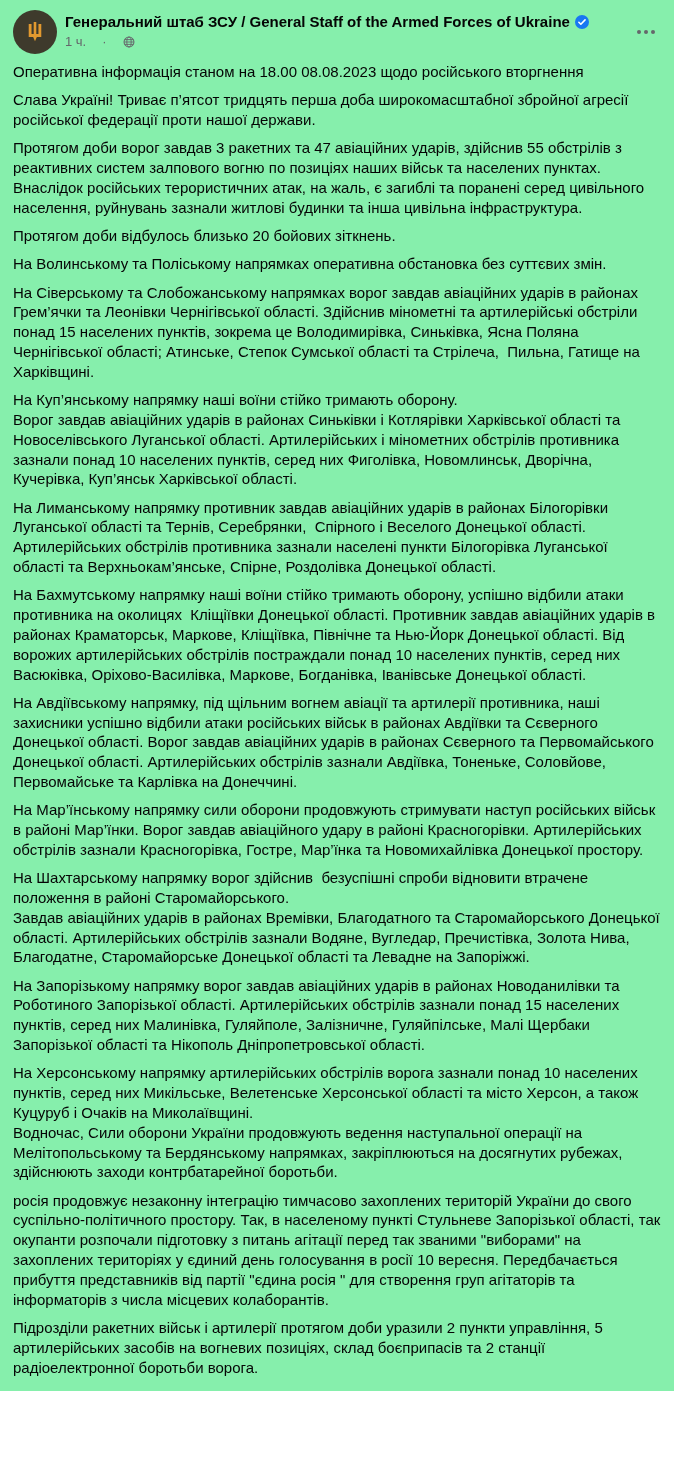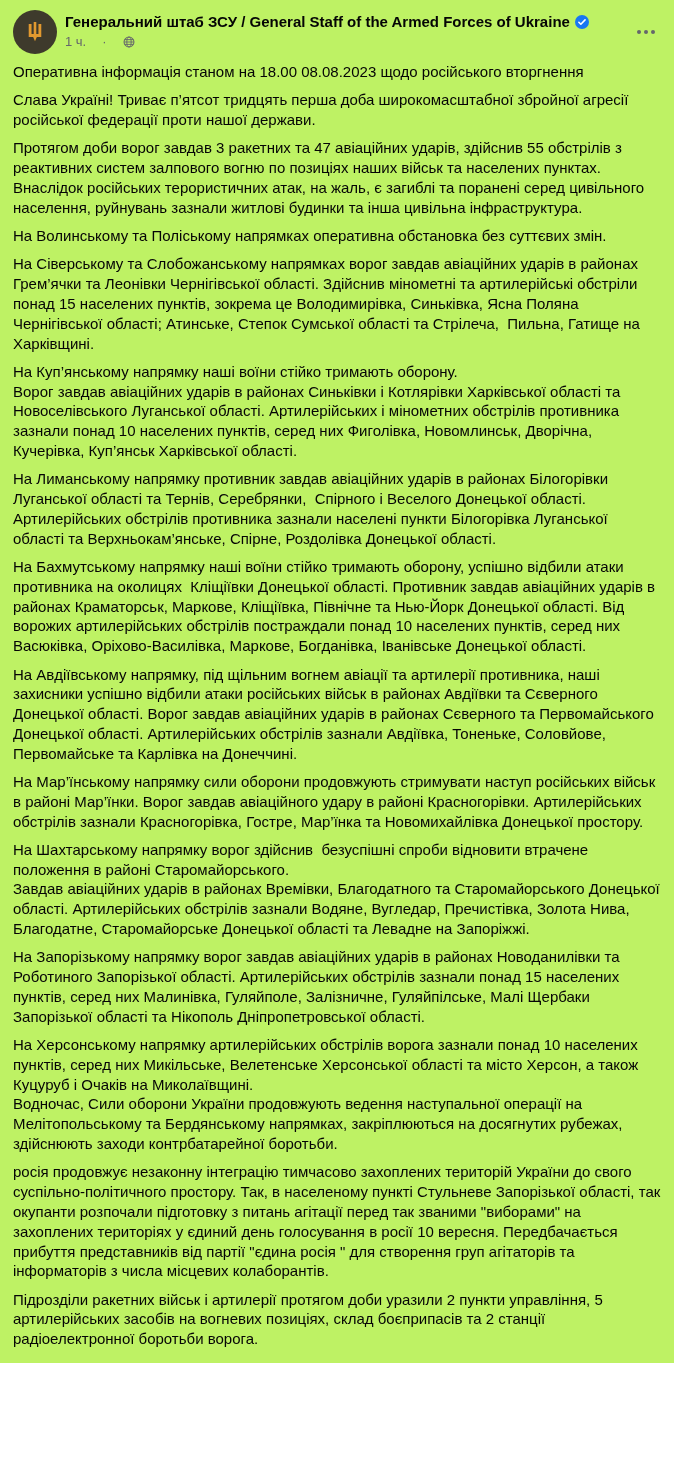--- a/index.html
+++ b/index.html
@@ -8,21 +8,21 @@
     background: #ffffff;
   }
   body {
     width: 674px;
     min-height: 1468px;
     font-family: "Liberation Sans", "DejaVu Sans", sans-serif;
     color: #050505;
   }
   .post {
     width: 674px;
-    background: #bef264;
+    background: #86efac;
   }
   
   .header {
     display: flex;
     align-items: flex-start;
     padding: 10px 10px 2px 13px;
   }
   .avatar {
     width: 44px;
     height: 44px;
@@ -147,20 +147,21 @@
           <i></i>
           <i></i>
         </span>
     </div>
   </div>
 
   <div class="content">
     <p>Оперативна інформація станом на 18.00 08.08.2023 щодо російського вторгнення</p>
     <p>Слава Україні! Триває п’ятсот тридцять перша доба широкомасштабної збройної агресії російської федерації проти нашої держави.</p>
     <p>Протягом доби ворог завдав 3 ракетних та 47 авіаційних ударів, здійснив 55 обстрілів з реактивних систем залпового вогню по позиціях наших військ та населених пунктах. Внаслідок російських терористичних атак, на жаль, є загиблі та поранені серед цивільного населення, руйнувань зазнали житлові будинки та інша цивільна інфраструктура.</p>
+    <p>Протягом доби відбулось близько 20 бойових зіткнень.</p>
     <p>На Волинському та Поліському напрямках оперативна обстановка без суттєвих змін.</p>
     <p>На Сіверському та Слобожанському напрямках ворог завдав авіаційних ударів в районах Грем’ячки та Леонівки Чернігівської області. Здійснив мінометні та артилерійські обстріли понад 15 населених пунктів, зокрема це Володимирівка, Синьківка, Ясна Поляна Чернігівської області; Атинське, Степок Сумської області та Стрілеча,  Пильна, Гатище на Харківщині.</p>
     <p>На Куп’янському напрямку наші воїни стійко тримають оборону.
 Ворог завдав авіаційних ударів в районах Синьківки і Котлярівки Харківської області та Новоселівського Луганської області. Артилерійських і мінометних обстрілів противника зазнали понад 10 населених пунктів, серед них Фиголівка, Новомлинськ, Дворічна, Кучерівка, Куп’янськ Харківської області.</p>
     <p>На Лиманському напрямку противник завдав авіаційних ударів в районах Білогорівки Луганської області та Тернів, Серебрянки,  Спірного і Веселого Донецької області. Артилерійських обстрілів противника зазнали населені пункти Білогорівка Луганської області та Верхньокам’янське, Спірне, Роздолівка Донецької області.</p>
     <p>На Бахмутському напрямку наші воїни стійко тримають оборону, успішно відбили атаки противника на околицях  Кліщіївки Донецької області. Противник завдав авіаційних ударів в районах Краматорськ, Маркове, Кліщіївка, Північне та Нью-Йорк Донецької області. Від ворожих артилерійських обстрілів постраждали понад 10 населених пунктів, серед них Васюківка, Оріхово-Василівка, Маркове, Богданівка, Іванівське Донецької області.</p>
     <p>На Авдіївському напрямку, під щільним вогнем авіації та артилерії противника, наші захисники успішно відбили атаки російських військ в районах Авдіївки та Сєверного Донецької області. Ворог завдав авіаційних ударів в районах Сєверного та Первомайського Донецької області. Артилерійських обстрілів зазнали Авдіївка, Тоненьке, Соловйове, Первомайське та Карлівка на Донеччині.</p>
     <p>На Мар’їнському напрямку сили оборони продовжують стримувати наступ російських військ в районі Мар’їнки. Ворог завдав авіаційного удару в районі Красногорівки. Артилерійських обстрілів зазнали Красногорівка, Гостре, Мар’їнка та Новомихайлівка Донецької простору.</p>
     <p>На Шахтарському напрямку ворог здійснив  безуспішні спроби відновити втрачене положення в районі Старомайорського.
 Завдав авіаційних ударів в районах Времівки, Благодатного та Старомайорського Донецької області. Артилерійських обстрілів зазнали Водяне, Вугледар, Пречистівка, Золота Нива, Благодатне, Старомайорське Донецької області та Левадне на Запоріжжі.</p>

